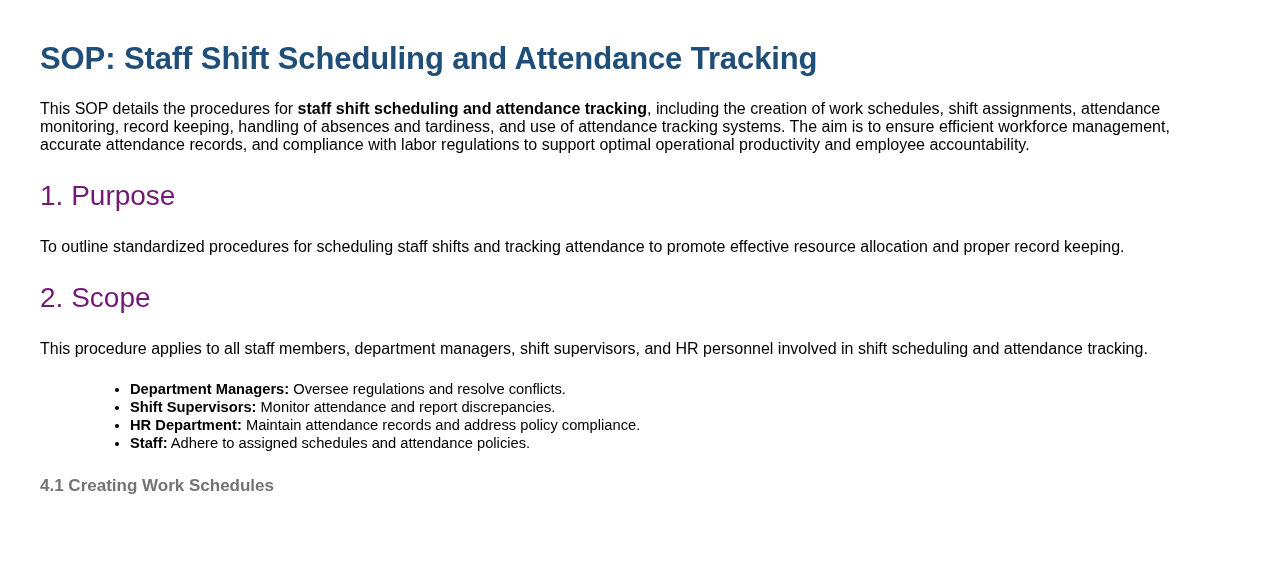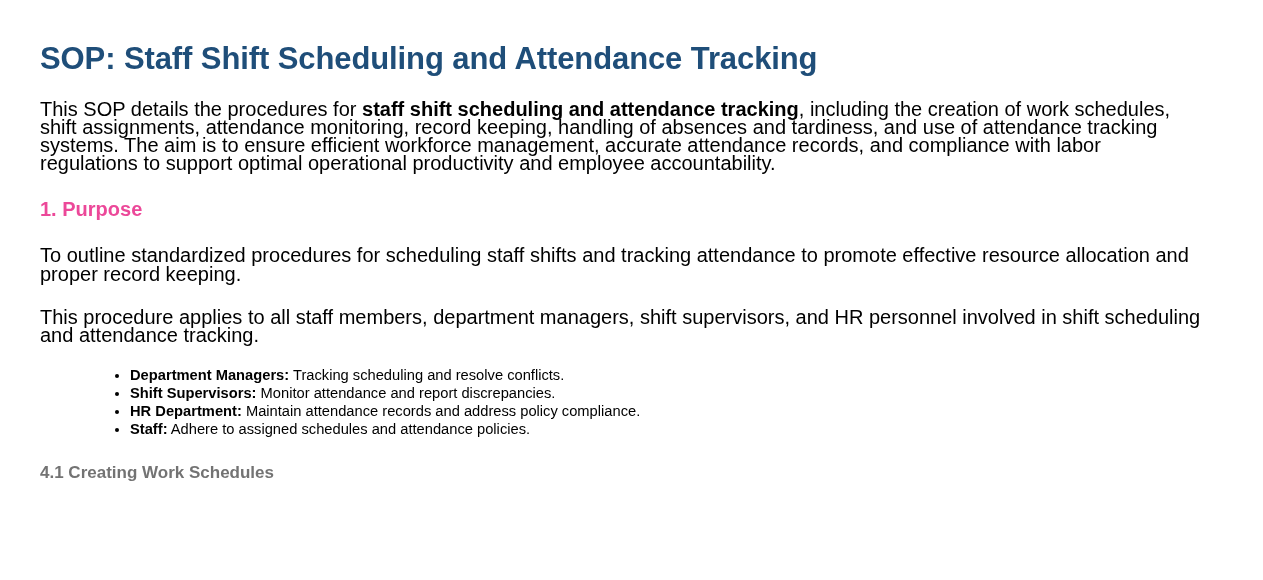--- a/index.html
+++ b/index.html
@@ -29,38 +29,38 @@
   h1.doc-title {
     color: #1F4E79;
     font-size: 31px;
     line-height: 1.18;
     font-weight: bold;
     margin: 0;
     padding-top: 41px;
     letter-spacing: -0.1px;
   }
   h2.section-title {
-    color: #ec4899;
-    font-size: 20px;
+    color: #701a75;
+    font-size: 28px;
     line-height: 1.2;
-    font-weight: bold;
+    font-weight: normal;
     margin: 0;
     padding-top: 25px;
     padding-bottom: 0;
   }
   h3.subsection-title {
     color: #737373;
     font-size: 17px;
     line-height: 1.2;
     font-weight: bold;
     margin: 0;
     padding-top: 24px;
   }
   p.body-text {
-    font-size: 20px;
+    font-size: 16px;
     line-height: 18.2px;
     margin: 0;
     padding-top: 16px;
     color: #000000;
     text-align: left;
   }
   p.intro-text {
     padding-top: 22px;
   }
   p.section-body {
@@ -91,25 +91,26 @@
 
     <h1 class="doc-title">SOP: Staff Shift Scheduling and Attendance Tracking</h1>
 
     <p class="body-text intro-text">
       <span>This SOP details the procedures for </span><span class="bold-label">staff shift scheduling and attendance tracking</span><span>, including the creation of work schedules, shift assignments, attendance monitoring, record keeping, handling of absences and tardiness, and use of attendance tracking systems. The aim is to ensure efficient workforce management, accurate attendance records, and compliance with labor regulations to support optimal operational productivity and employee accountability.</span>
     </p>
 
     <h2 class="section-title">1. Purpose</h2>
     <p class="body-text section-body">To outline standardized procedures for scheduling staff shifts and tracking attendance to promote effective resource allocation and proper record keeping.</p>
 
+    <h2 class="section-title">2. Scope</h2>
     <p class="body-text section-body">This procedure applies to all staff members, department managers, shift supervisors, and HR personnel involved in shift scheduling and attendance tracking.</p>
 
     <ul class="bullet-list">
       <li>
-        <span class="bold-label">Department Managers:</span><span> Tracking scheduling and resolve conflicts.</span>
+        <span class="bold-label">Department Managers:</span><span> Oversee regulations and resolve conflicts.</span>
       </li>
       <li>
         <span class="bold-label">Shift Supervisors:</span><span> Monitor attendance and report discrepancies.</span>
       </li>
       <li>
         <span class="bold-label">HR Department:</span><span> Maintain attendance records and address policy compliance.</span>
       </li>
       <li>
         <span class="bold-label">Staff:</span><span> Adhere to assigned schedules and attendance policies.</span>
       </li>

